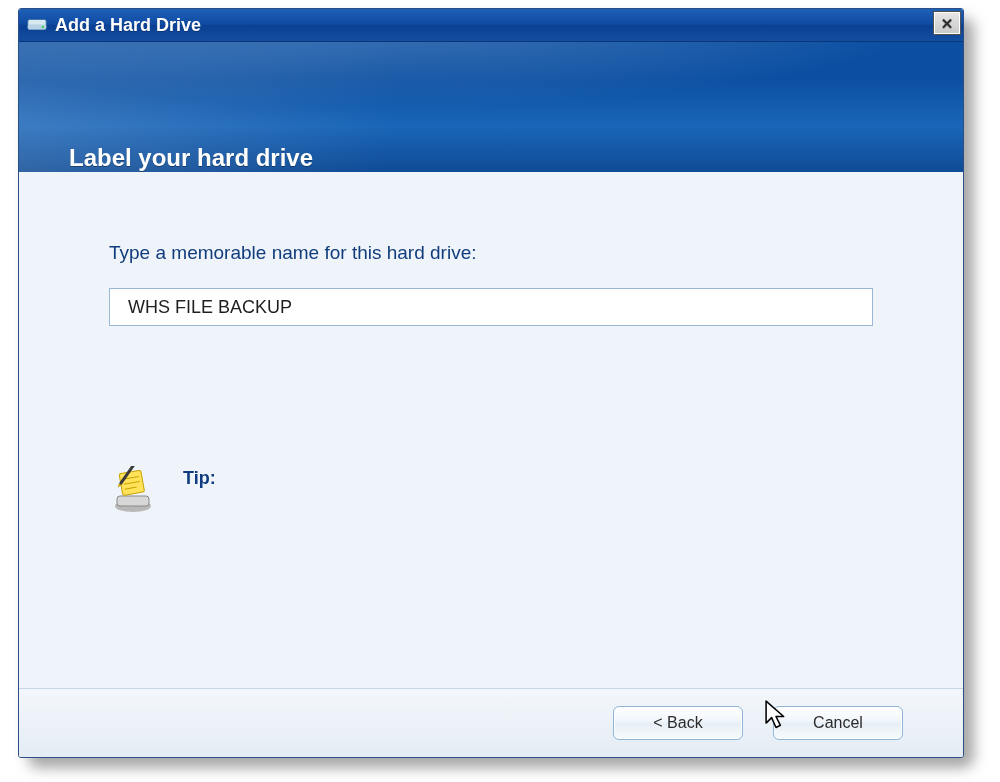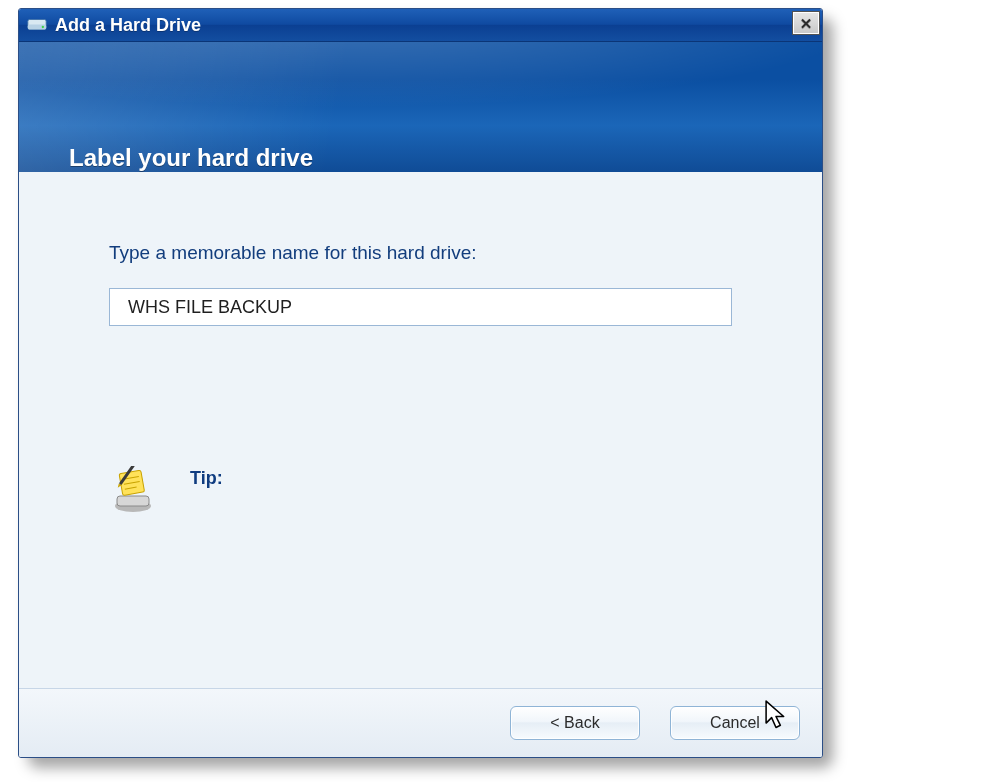--- a/index.html
+++ b/index.html
@@ -9,21 +9,21 @@
     height: 782px;
     background: #ffffff;
     font-family: "Segoe UI", Tahoma, Verdana, Arial, sans-serif;
     overflow: hidden;
   }
 
   .shadow-wrap {
     position: absolute;
     left: 18px;
     top: 8px;
-    width: 805px;
+    width: 946px;
     height: 750px;
     box-shadow: 10px 10px 14px rgba(0,0,0,0.35);
     border-radius: 10px;
   }
 
   .window {
     position: absolute;
     inset: 0;
     border: 1px solid #2b4e86;
     border-radius: 3px;
@@ -117,21 +117,21 @@
     font-size: 18px;
     color: #1f1f1f;
     padding: 0 18px;
     outline: none;
     box-sizing: border-box;
   }
 
   .tip-box {
     display: flex;
     align-items: flex-start;
-    gap: 33px;
+    gap: 26px;
     margin-top: 140px;
     max-width: 800px;
   }
   .tip-icon {
     width: 48px;
     height: 48px;
     flex: 0 0 48px;
   }
   .tip-text {
     color: #0f3c80;
@@ -150,21 +150,21 @@
     left: 0;
     right: 0;
     bottom: 0;
     height: 68px;
     border-top: 1px solid #c7d6e7;
     background: linear-gradient(to bottom, #f3f7fb, #e4ecf4);
     display: flex;
     align-items: center;
     justify-content: flex-end;
     gap: 30px;
-    padding-right: 22px;
+    padding-right: 60px;
   }
 
   .wiz-btn {
     min-width: 130px;
     height: 34px;
     border-radius: 6px;
     border: 1px solid #8fb4d6;
     background: linear-gradient(to bottom, #ffffff 0%, #f1f6fb 45%, #e6eef6 50%, #f7fbfe 100%);
     color: #2b2b2b;
     font-family: inherit;

